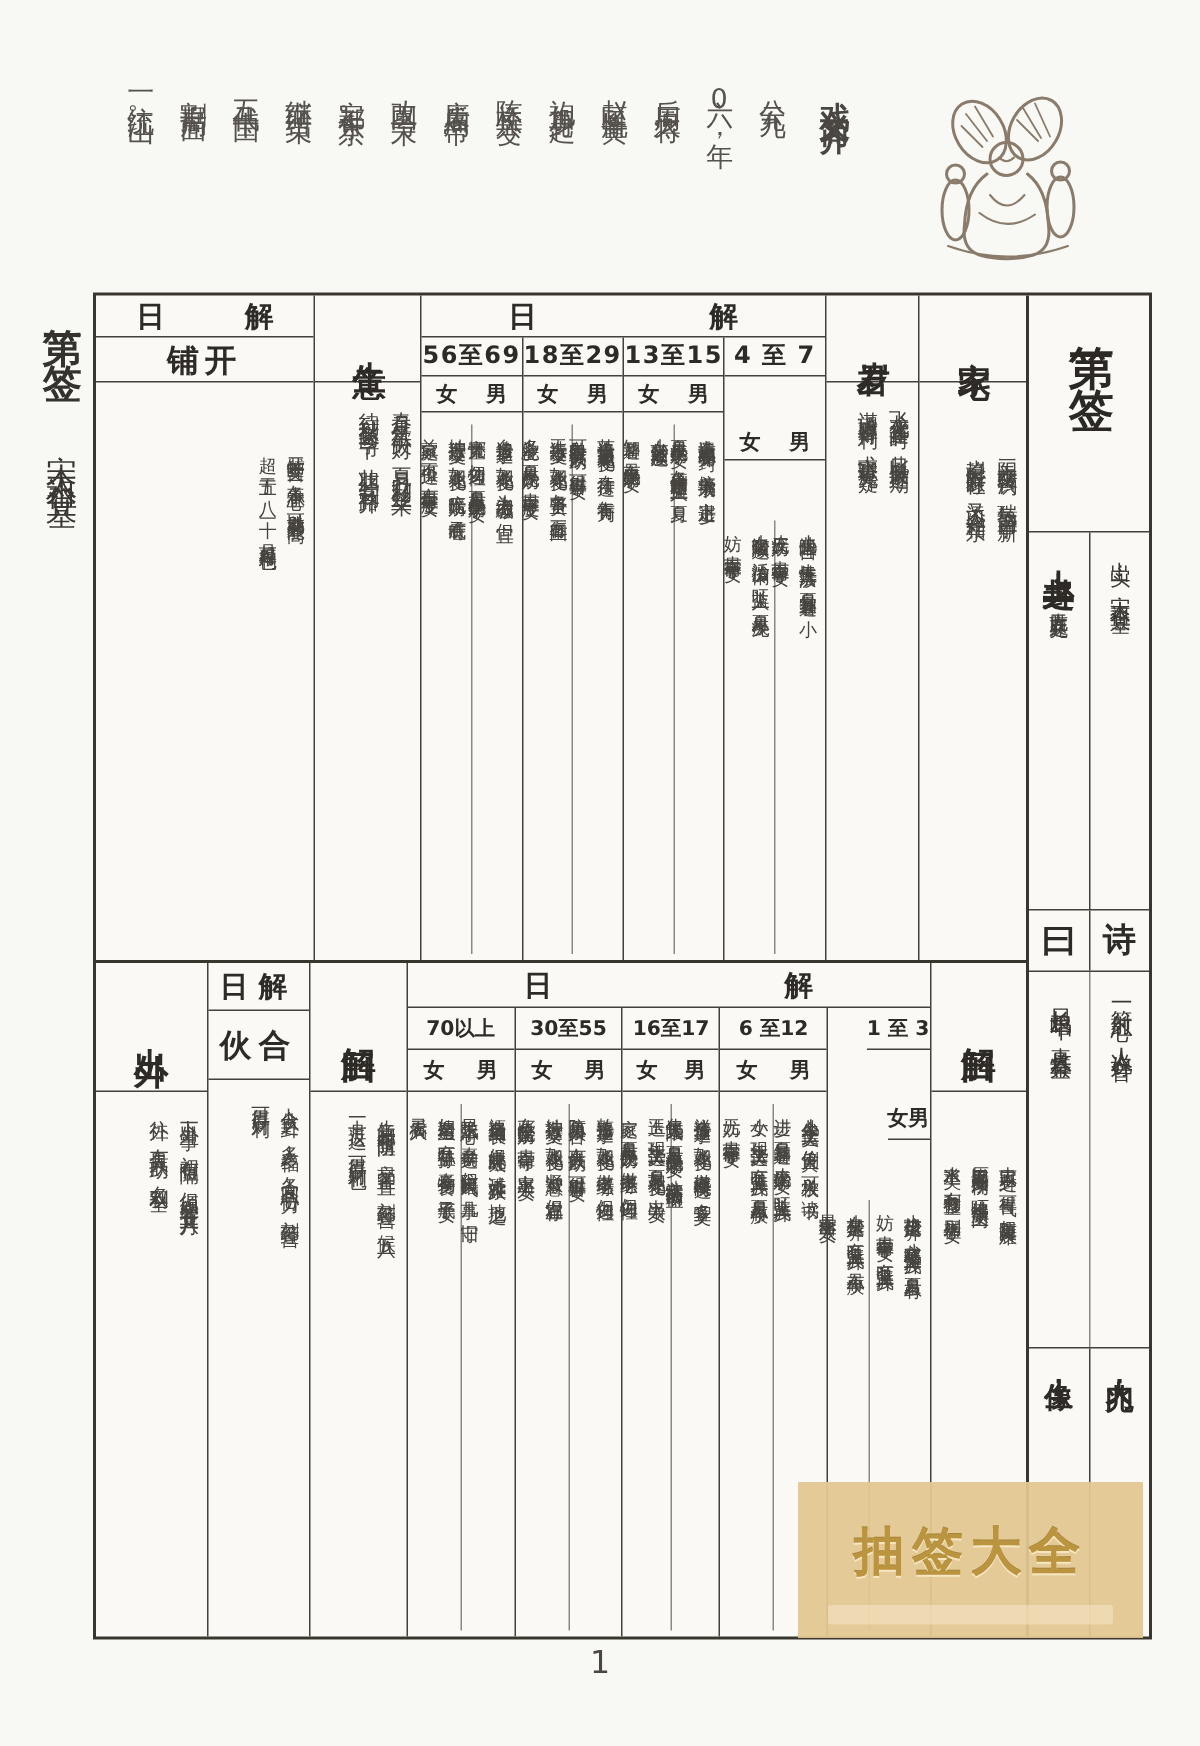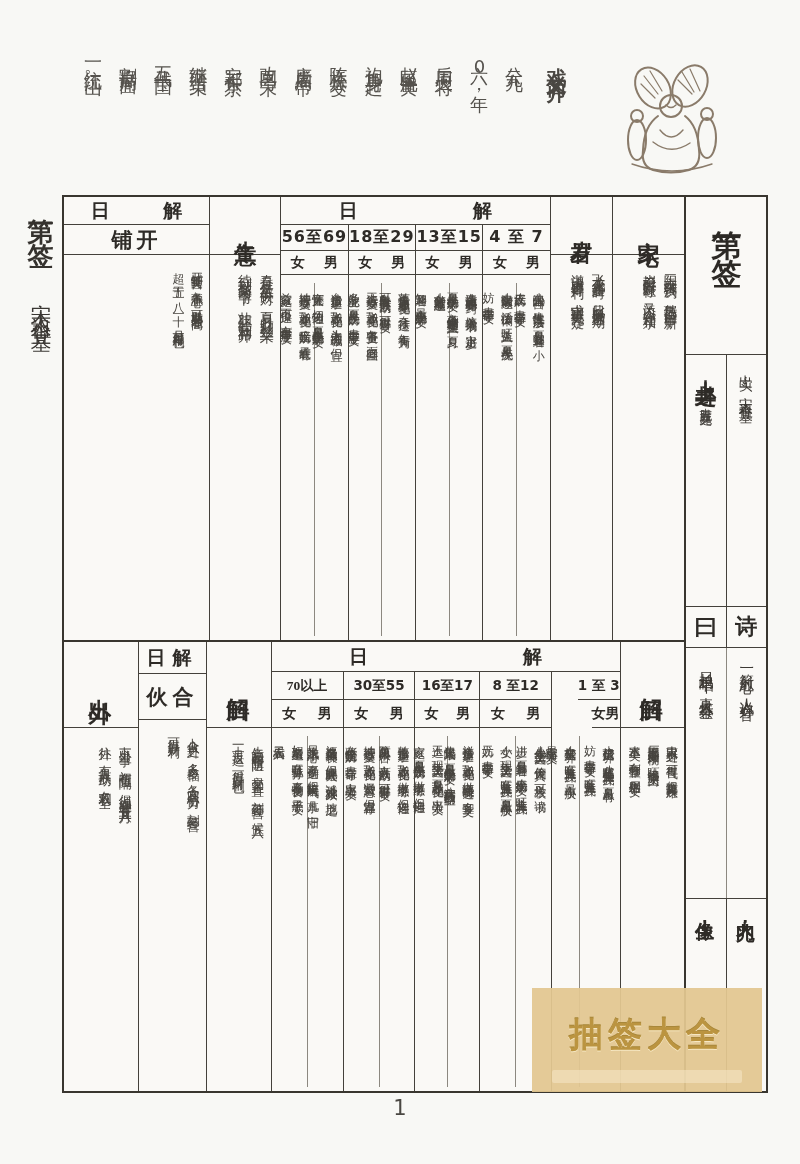--- a/index.html
+++ b/index.html
@@ -26,21 +26,21 @@
   .margin-no{font-size:26px;font-weight:bold;letter-spacing:12px;color:#35322e;}
   .margin-title{font-size:21px;letter-spacing:7px;margin-inline-start:34px;color:#3a3733;}
 
   
   .sheet{position:absolute;left:62px;top:195px;width:706px;height:898px;
     border:2px solid #39362f;background:#faf9f6;display:flex;box-sizing:border-box;}
   .left-part{flex:1;display:flex;flex-direction:column;min-width:0;}
   .tsec{height:445px;display:flex;border-bottom:2px solid #39362f;box-sizing:border-box;}
   .bsec{flex:1;display:flex;min-height:0;}
   .col{display:flex;flex-direction:column;min-width:0;border-right:1.5px solid #44413b;box-sizing:border-box;}
-  .col:last-child{border-right:none;}
+  .col:last-child{border-right:none;gap:32px;}
   .grp{display:flex;flex-direction:column;min-width:0;border-right:1.5px solid #44413b;box-sizing:border-box;}
   .grp-cols{flex:1;display:flex;min-height:0;}
   .grp-cols .col:last-child{border-right:none;}
 
   .hdr{border-bottom:1.5px solid #44413b;display:flex;align-items:center;justify-content:center;
     font-weight:bold;color:#2e2b27;box-sizing:border-box;flex:none;}
   .hsplit{justify-content:space-around;}
   .vhdr{writing-mode:vertical-rl;text-orientation:upright;}
 
   .cellbody{flex:1;display:flex;flex-direction:row-reverse;padding:8px 2px 4px;min-height:0;}
@@ -305,21 +305,21 @@
           </div>
       </div>
 
       <div class="grp" style="flex:340 0 0;">
         <div class="hdr hsplit b-ri-jie">
           <span>日</span>
           <span>解</span>
         </div>
         <div class="grp-cols">
 
-          <div class="col" style="flex:1 0 0;font-family:Liberation Serif, serif;">
+          <div class="col" style="flex:1 0 0;">
             <div class="hdr b-range">70以上</div>
             <div class="hdr b-gender">
               <div class="gender">
                   <span>女</span>
                   <span>男</span>
                 </div>
             </div>
             <div class="cellbody">
               <div class="half">
                   <div class="v pre bodytxt">福造老运虽绵长　但嫌此卦太旺　诚恐灾难跌　地之厄
@@ -366,21 +366,21 @@
 化远景无限　夏月虽有小疾无妨平安　八字清秀技巧助益</div>
                 </div>
               <div class="half divided">
                   <div class="v pre bodytxt">玉造　现年交上美运　夏月如飞龙变化　出入平安
 家庭　夏月虽有小疾无妨　做事老练　但勿迫性</div>
                 </div>
             </div>
           </div>
 
           <div class="col" style="flex:1 0 0;">
-            <div class="hdr b-range">8 至12</div>
+            <div class="hdr b-range">6 至12</div>
             <div class="hdr b-gender">
               <div class="gender">
                   <span>女</span>
                   <span>男</span>
                 </div>
             </div>
             <div class="cellbody">
               <div class="half">
                   <div class="v pre bodytxt">小儿今年交上美运　伶俐天真　可入学校　读书
 进步　夏月知避暑　小疾无妨平安　旺益上人并茂</div>

